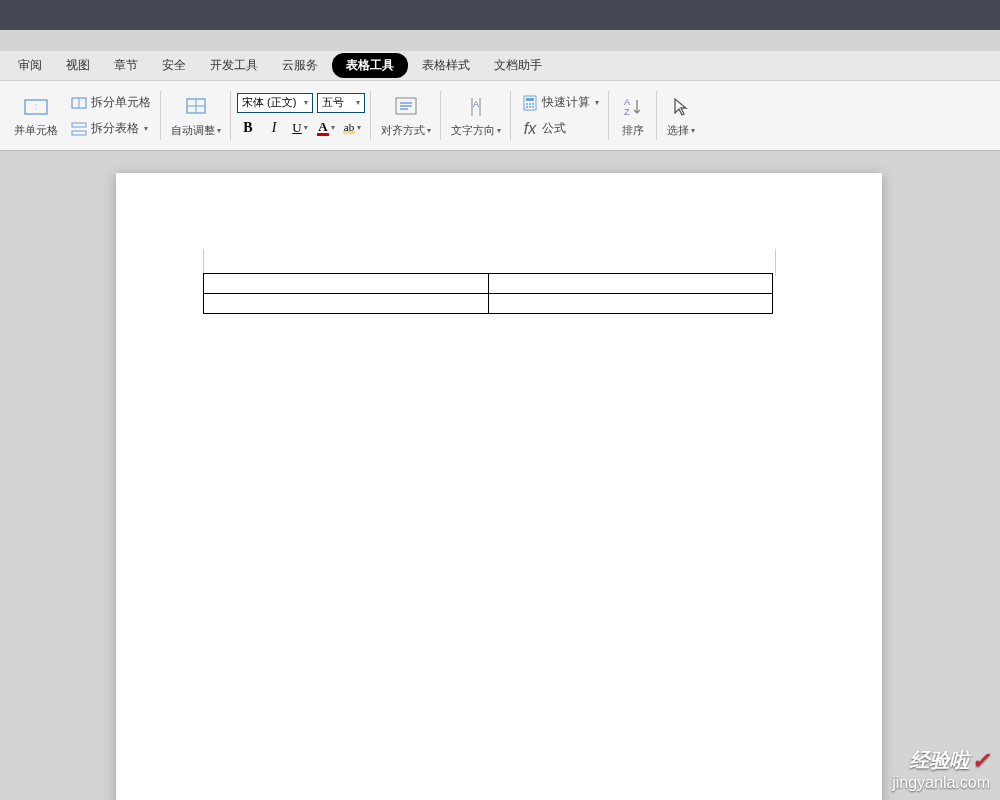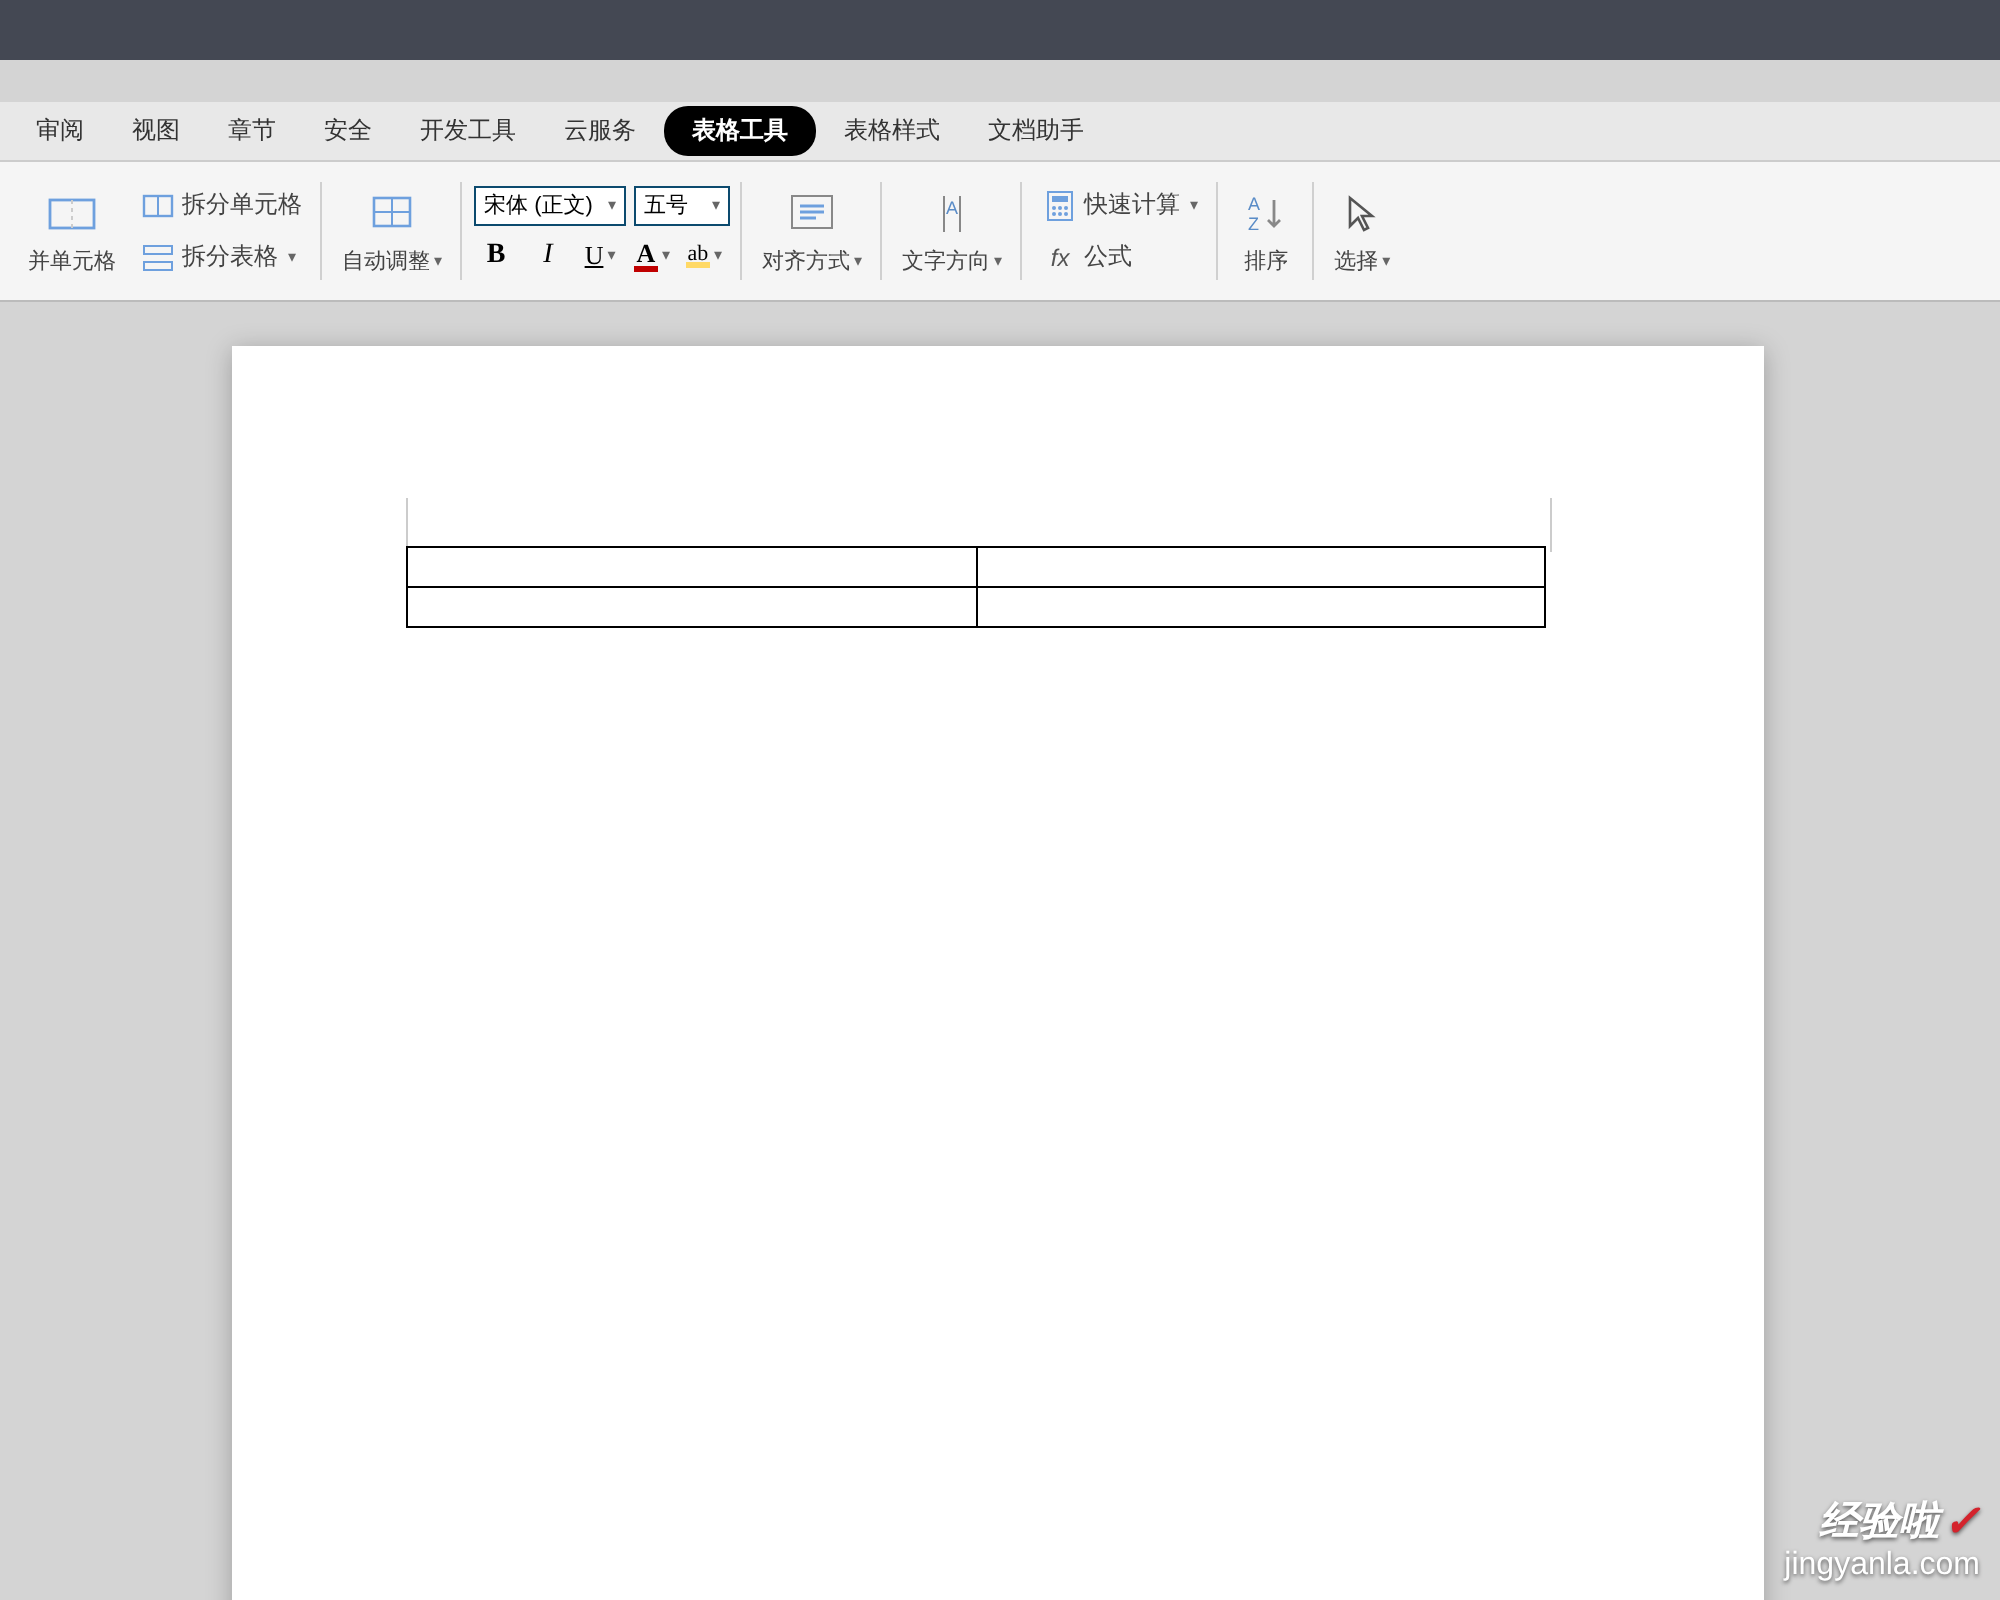--- a/index.html
+++ b/index.html
@@ -193,21 +193,21 @@
               <circle cx="11" cy="9" r="1" fill="#6ea0de"></circle>
               <circle cx="5" cy="12" r="1" fill="#6ea0de"></circle>
               <circle cx="8" cy="12" r="1" fill="#6ea0de"></circle>
               <circle cx="11" cy="12" r="1" fill="#6ea0de"></circle>
             </svg>
         </span>
         <span>快速计算</span>
         <span class="dropdown-arrow">▾</span>
       </div>
       <div class="tool-btn">
-        <span class="icon" style="font-style:italic;color:#555;font-size:12px">fx</span>
+        <span class="icon" style="font-style:italic;color:#555;font-size:16px">fx</span>
         <span>公式</span>
       </div>
     </div>
   </div>
 
 
   <div class="tool-group">
     <div class="big-btn">
       <span class="icon icon-large">
         <svg width="24" height="24" viewBox="0 0 24 24">

